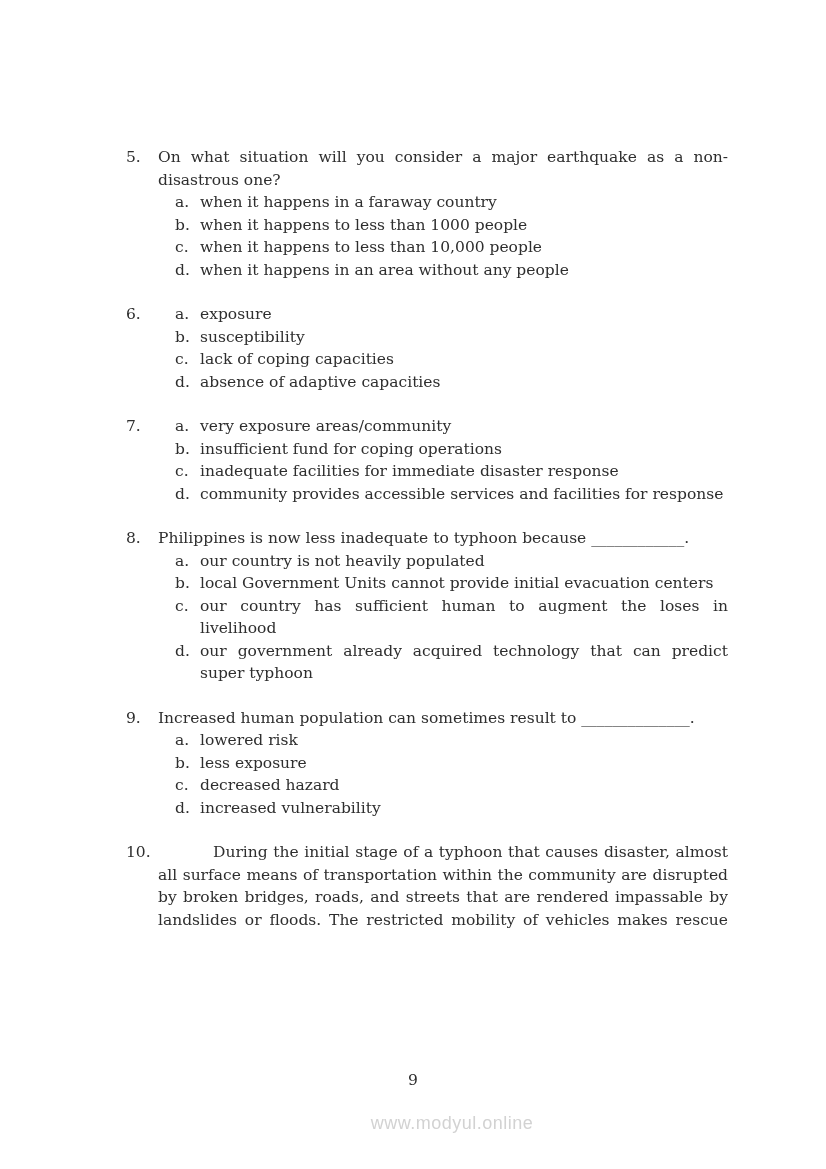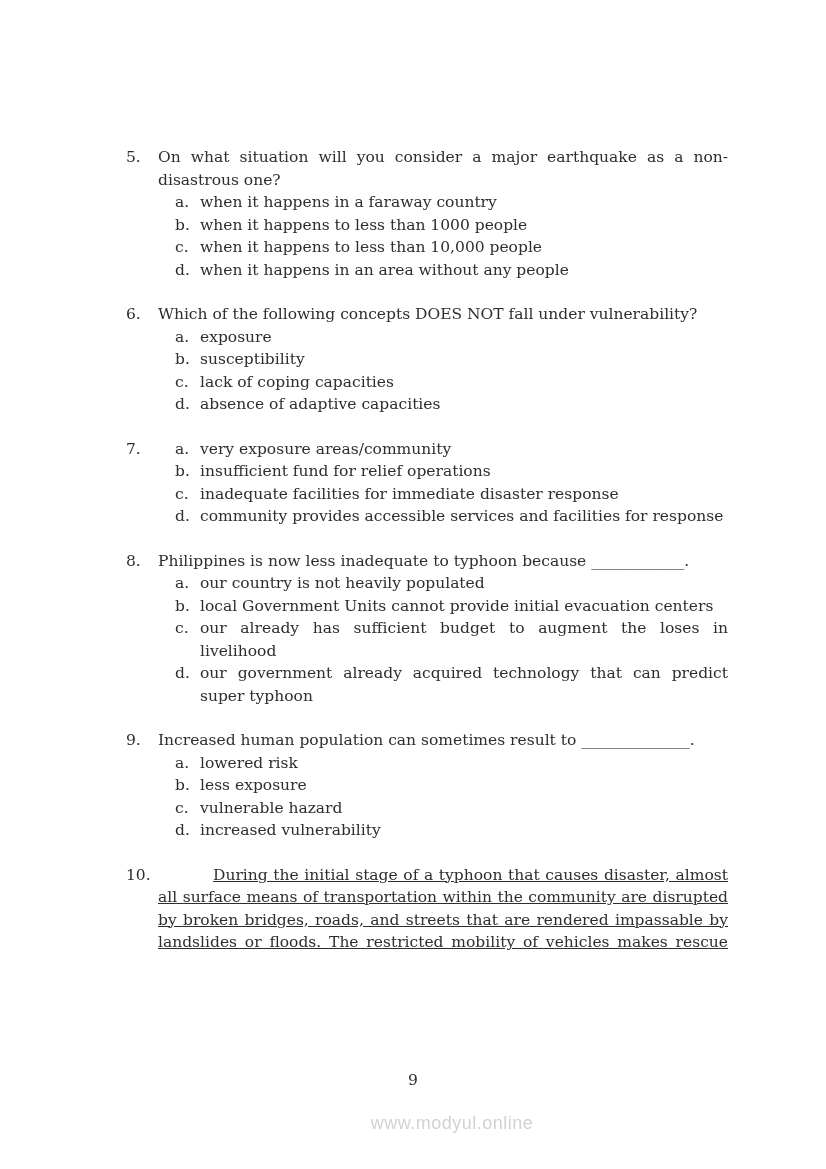--- a/index.html
+++ b/index.html
@@ -21,21 +21,21 @@
     width: 602px;
   }
   .question { display: flex; margin-bottom: 22px; }
   .qnum { flex: none; width: 24px; white-space: nowrap; }
   .qbody { flex: 1; min-width: 0; }
   .stem { text-align: justify; margin-left: 8px; }
   .options { }
   .option { display: flex; padding-left: 25px; }
   .letter { flex: none; width: 25px; }
   .otext { flex: 1; min-width: 0; text-align: justify; }
-  .q-indent .stem { text-indent: 55px; text-decoration: underline; }
+  .q-indent .stem { text-indent: 55px; }
   .q-justify-last .stem { text-align-last: justify; }
   .page-number {
     position: absolute;
     top: 1069px;
     left: 0;
     width: 100%;
     text-align: center;
   }
   .watermark {
     position: absolute;
@@ -75,21 +75,20 @@
             <div class="option">
               <div class="letter">d.</div>
               <div class="otext">when it happens in an area without any people</div>
             </div>
           </div>
         </div>
       </div>
       <div class="question">
         <div class="qnum">6.</div>
         <div class="qbody">
-          <div class="stem">Which of the following concepts DOES NOT fall under vulnerability?</div>
           <div class="options">
             <div class="option">
               <div class="letter">a.</div>
               <div class="otext">exposure</div>
             </div>
             <div class="option">
               <div class="letter">b.</div>
               <div class="otext">susceptibility</div>
             </div>
             <div class="option">
@@ -106,21 +105,21 @@
       <div class="question">
         <div class="qnum">7.</div>
         <div class="qbody">
           <div class="options">
             <div class="option">
               <div class="letter">a.</div>
               <div class="otext">very exposure areas/community</div>
             </div>
             <div class="option">
               <div class="letter">b.</div>
-              <div class="otext">insufficient fund for relief operations</div>
+              <div class="otext">insufficient fund for coping operations</div>
             </div>
             <div class="option">
               <div class="letter">c.</div>
               <div class="otext">inadequate facilities for immediate disaster response</div>
             </div>
             <div class="option">
               <div class="letter">d.</div>
               <div class="otext">community provides accessible services and facilities for response</div>
             </div>
           </div>
@@ -134,21 +133,21 @@
             <div class="option">
               <div class="letter">a.</div>
               <div class="otext">our country is not heavily populated</div>
             </div>
             <div class="option">
               <div class="letter">b.</div>
               <div class="otext">local Government Units cannot provide initial evacuation centers</div>
             </div>
             <div class="option">
               <div class="letter">c.</div>
-              <div class="otext">our already has sufficient budget to augment the loses in livelihood</div>
+              <div class="otext">our country has sufficient human to augment the loses in livelihood</div>
             </div>
             <div class="option">
               <div class="letter">d.</div>
               <div class="otext">our government already acquired technology that can predict super typhoon</div>
             </div>
           </div>
         </div>
       </div>
       <div class="question">
         <div class="qnum">9.</div>
@@ -158,21 +157,21 @@
             <div class="option">
               <div class="letter">a.</div>
               <div class="otext">lowered risk</div>
             </div>
             <div class="option">
               <div class="letter">b.</div>
               <div class="otext">less exposure</div>
             </div>
             <div class="option">
               <div class="letter">c.</div>
-              <div class="otext">vulnerable hazard</div>
+              <div class="otext">decreased hazard</div>
             </div>
             <div class="option">
               <div class="letter">d.</div>
               <div class="otext">increased vulnerability</div>
             </div>
           </div>
         </div>
       </div>
       <div class="question q-indent q-justify-last">
         <div class="qnum">10.</div>

